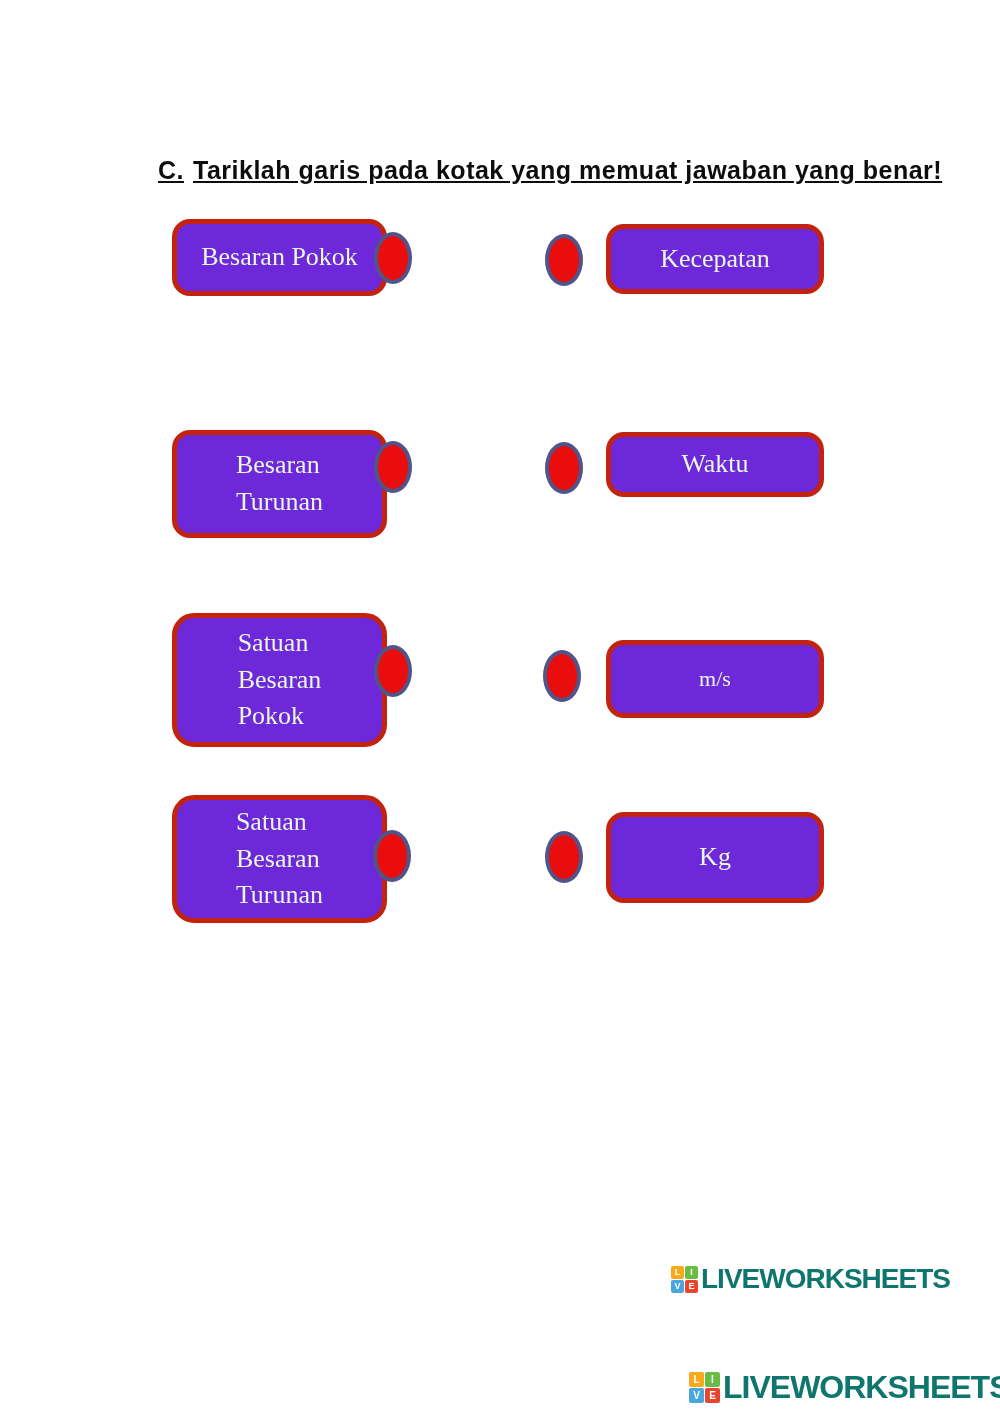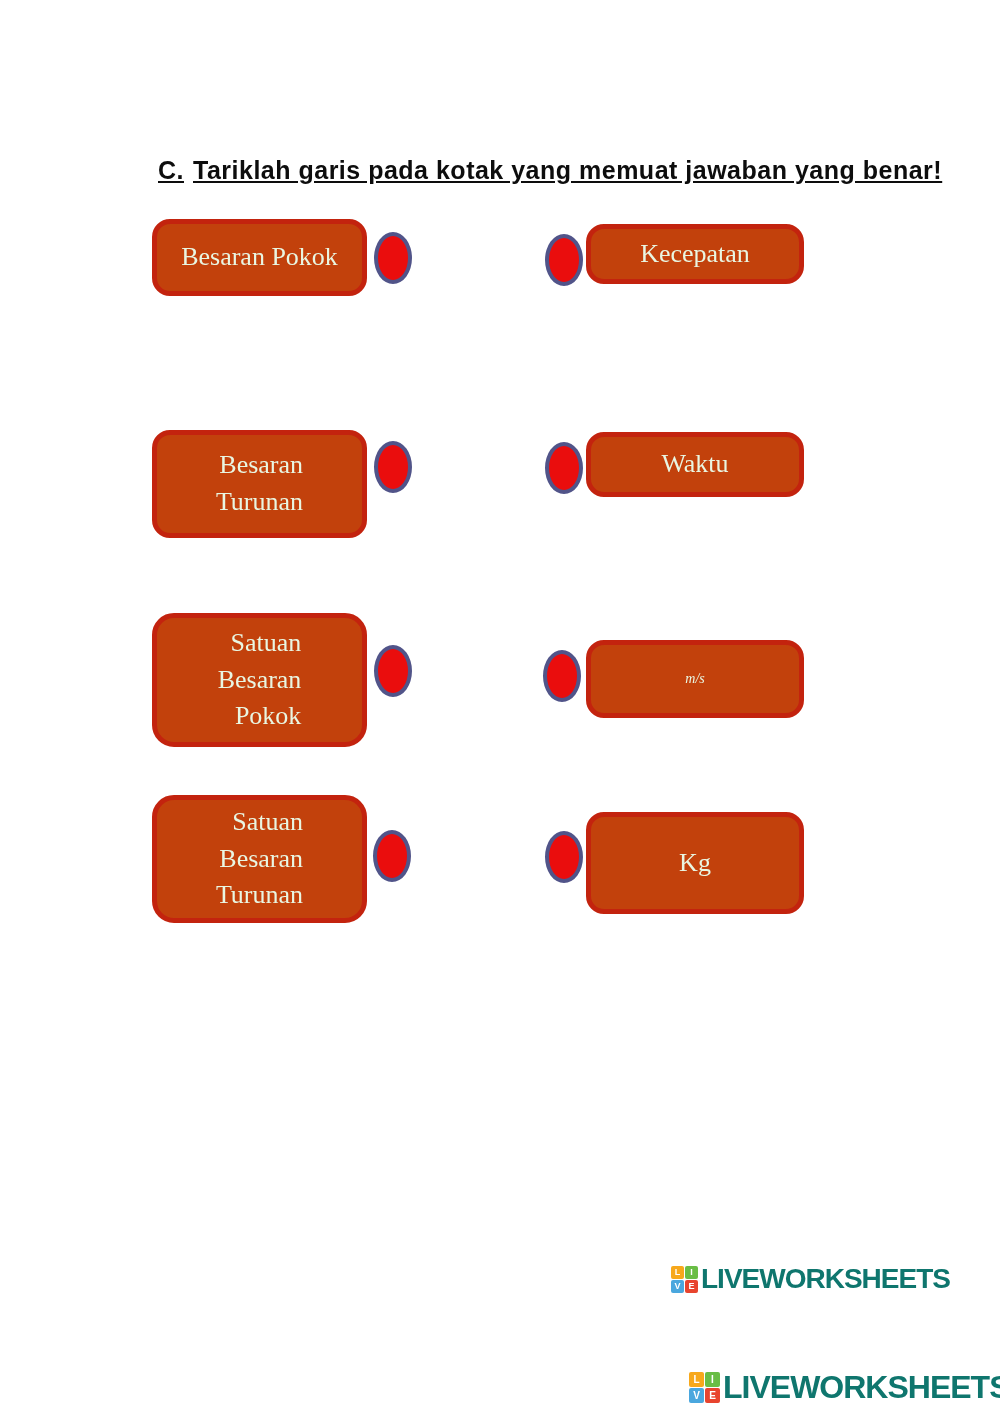--- a/index.html
+++ b/index.html
@@ -30,47 +30,48 @@
     margin-right: 9px;
   }
   .title .rest {
     text-decoration: underline;
   }
 
   
   .abox {
     position: absolute;
     box-sizing: border-box;
-    background: #c2410c;
+    background: #6d28d9;
     border: 5px solid #c3230e;
     border-radius: 18px;
     display: flex;
     align-items: center;
     justify-content: center;
-    text-align: right;
+    text-align: left;
     color: #e9f6e2;
     font-family: "Liberation Serif", "DejaVu Serif", serif;
     font-size: 26px;
     line-height: 1.42;
     white-space: pre-line;
-  }
-  .abox.small-text { font-size: 14px; font-style: italic; }
+    margin-left: 20px;
+  }
+  .abox.small-text { font-size: 22px; }
 
   
   .lbox { left: 152px; width: 215px; }
   .rbox { left: 586px; width: 218px; }
 
   #lbox1 { top: 219px; height: 77px; }
-  #rbox1 { top: 224px; height: 60px; }
+  #rbox1 { top: 224px; height: 70px; }
   #lbox2 { top: 430px; height: 108px; }
   #rbox2 { top: 432px; height: 65px; }
   #lbox3 { top: 613px; height: 134px; border-radius: 22px; }
   #rbox3 { top: 640px; height: 78px; }
   #lbox4 { top: 795px; height: 128px; border-radius: 22px; }
-  #rbox4 { top: 812px; height: 102px; }
+  #rbox4 { top: 812px; height: 91px; }
 
   
   .dot {
     position: absolute;
     box-sizing: border-box;
     width: 38px;
     height: 52px;
     background: #ea0d0d;
     border: 4px solid #515489;
     border-radius: 50%;

